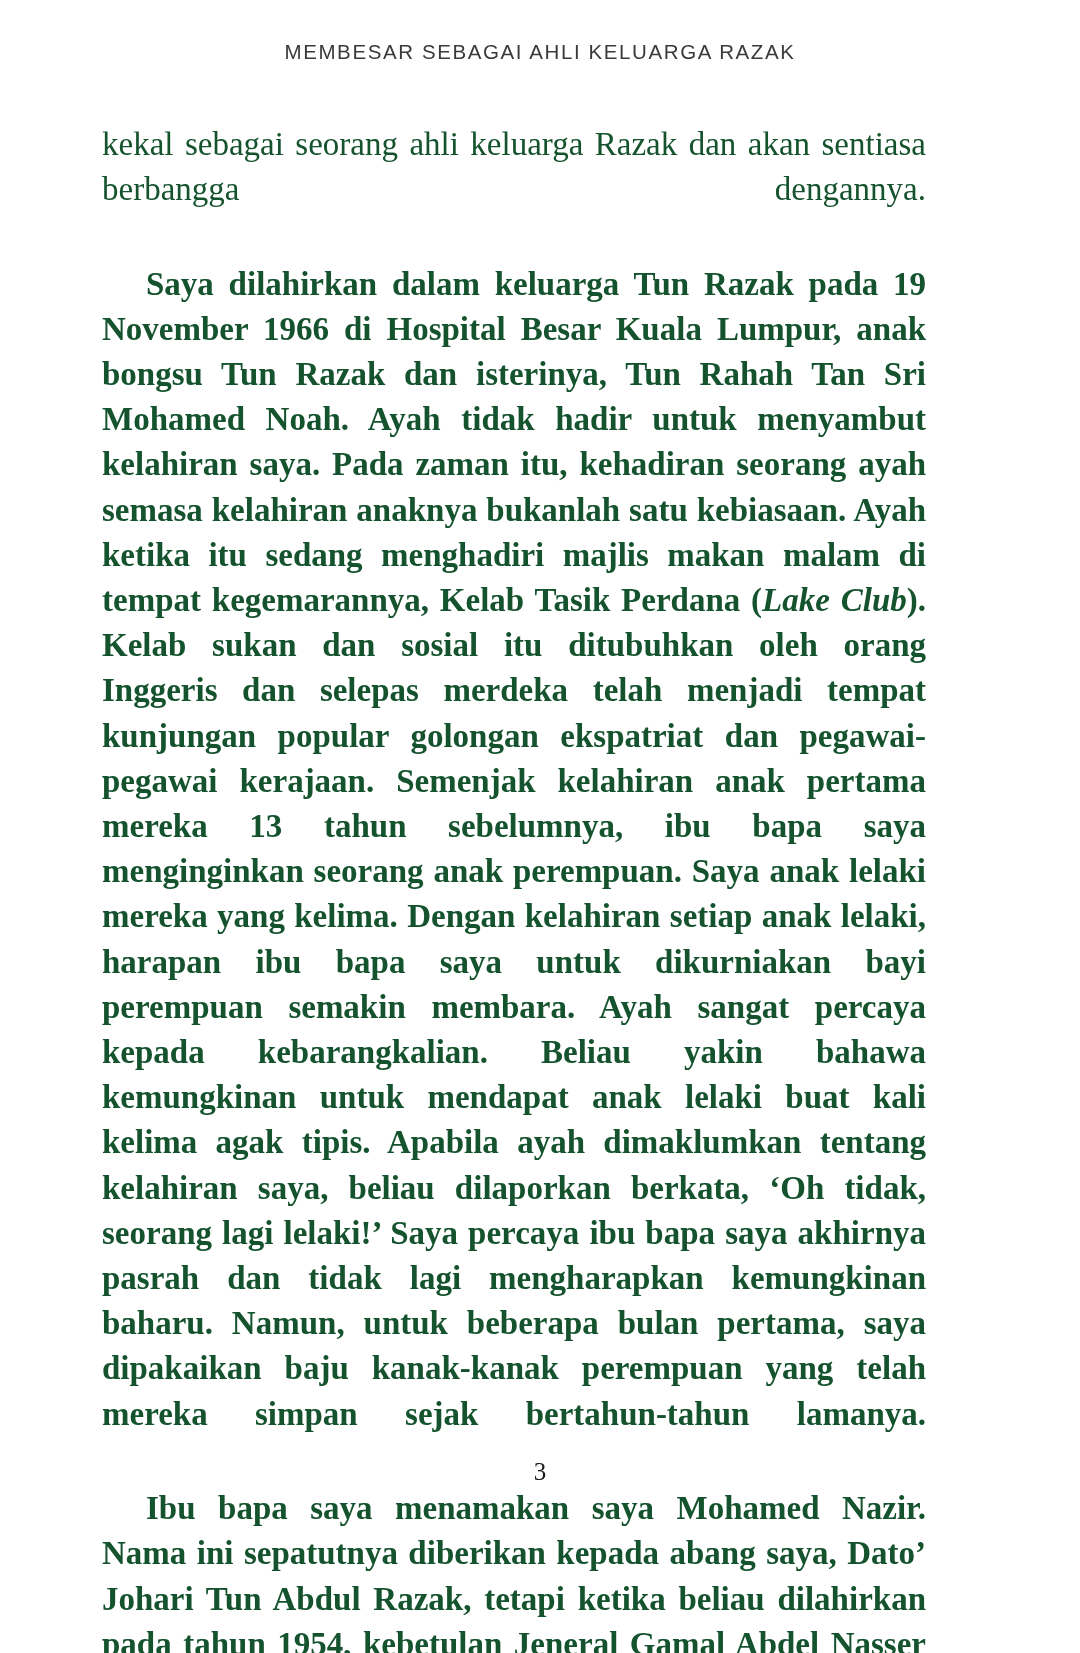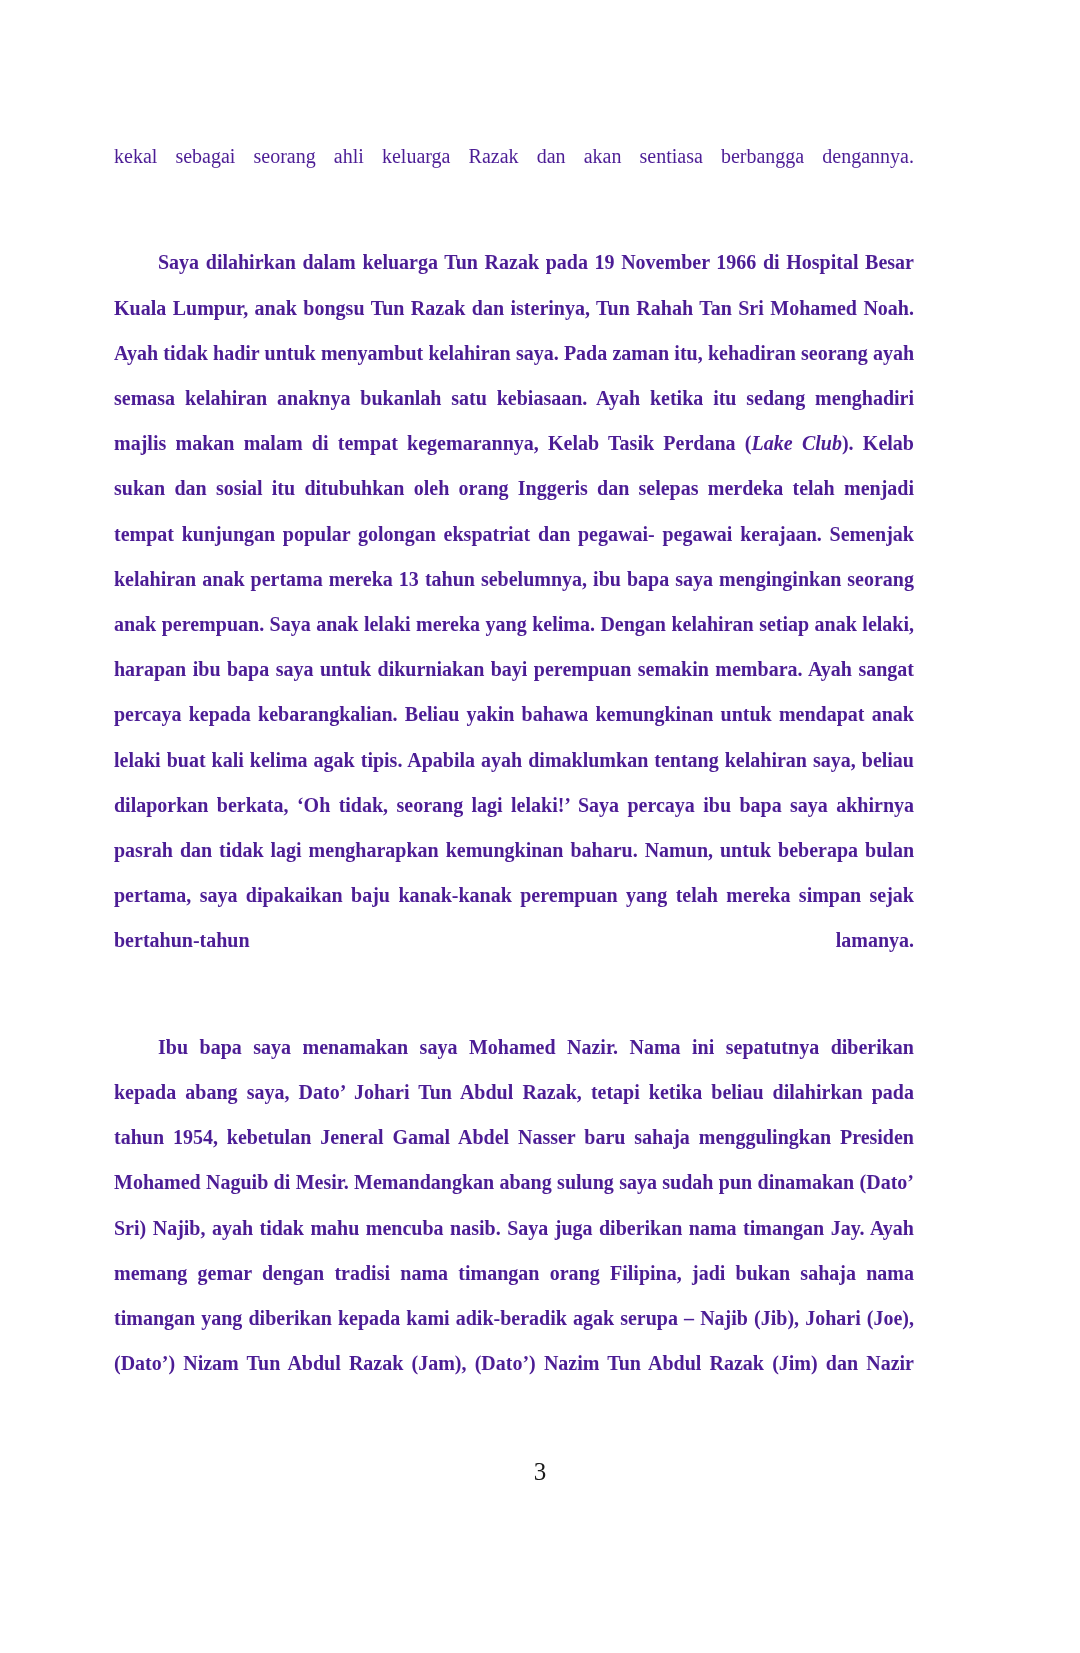--- a/index.html
+++ b/index.html
@@ -36,26 +36,26 @@
 
   
   .textblock {
     position: absolute;
     top: 118px;
     left: 98px;
     width: 832px;
   }
 
   .para {
-    margin: 16px;
+    margin: 4px;
     text-align: justify;
     text-justify: inter-word;
-    font-size: 20px;
+    font-size: 33px;
     line-height: 45.2px;
-    color: #4c1d95;
+    color: #14532d;
     -webkit-font-smoothing: antialiased;
   }
 
   .para.indent {
     text-indent: 44px;
     font-weight: bold;
   }
 
   
   .para:after {
@@ -77,20 +77,21 @@
     text-align: center;
     font-size: 25px;
     color: #1a1a1a;
   }
 </style>
 </head>
 <body>
 
 <div class="page">
 
+  <div class="running-header">MEMBESAR SEBAGAI AHLI KELUARGA RAZAK</div>
 
   <div class="textblock">
 
     <p class="para">kekal sebagai seorang ahli keluarga Razak dan akan sentiasa berbangga dengannya.</p>
 
     <p class="para indent"><span>Saya dilahirkan dalam keluarga Tun Razak pada 19 November 1966 di Hospital Besar Kuala Lumpur, anak bongsu Tun Razak dan isterinya, Tun Rahah Tan Sri Mohamed Noah. Ayah tidak hadir untuk menyambut kelahiran saya. Pada zaman itu, kehadiran seorang ayah semasa kelahiran anaknya bukanlah satu kebiasaan. Ayah ketika itu sedang menghadiri majlis makan malam di tempat kegemarannya, Kelab Tasik Perdana (</span><span class="ital">Lake Club</span><span>). Kelab sukan dan sosial itu ditubuhkan oleh orang Inggeris dan selepas merdeka telah menjadi tempat kunjungan popular golongan ekspatriat dan pegawai- pegawai kerajaan. Semenjak kelahiran anak pertama mereka 13 tahun sebelumnya, ibu bapa saya menginginkan seorang anak perempuan. Saya anak lelaki mereka yang kelima. Dengan kelahiran setiap anak lelaki, harapan ibu bapa saya untuk dikurniakan bayi perempuan semakin membara. Ayah sangat percaya kepada kebarangkalian. Beliau yakin bahawa kemungkinan untuk mendapat anak lelaki buat kali kelima agak tipis. Apabila ayah dimaklumkan tentang kelahiran saya, beliau dilaporkan berkata, ‘Oh tidak, seorang lagi lelaki!’ Saya percaya ibu bapa saya akhirnya pasrah dan tidak lagi mengharapkan kemungkinan baharu. Namun, untuk beberapa bulan pertama, saya dipakaikan baju kanak-kanak perempuan yang telah mereka simpan sejak bertahun-tahun lamanya.</span></p>
 
     <p class="para indent">Ibu bapa saya menamakan saya Mohamed Nazir. Nama ini sepatutnya diberikan kepada abang saya, Dato’ Johari Tun Abdul Razak, tetapi ketika beliau dilahirkan pada tahun 1954, kebetulan Jeneral Gamal Abdel Nasser baru sahaja menggulingkan Presiden Mohamed Naguib di Mesir. Memandangkan abang sulung saya sudah pun dinamakan (Dato’ Sri) Najib, ayah tidak mahu mencuba nasib. Saya juga diberikan nama timangan Jay. Ayah memang gemar dengan tradisi nama timangan orang Filipina, jadi bukan sahaja nama timangan yang diberikan kepada kami adik-beradik agak serupa – Najib (Jib), Johari (Joe), (Dato’) Nizam Tun Abdul Razak (Jam), (Dato’) Nazim Tun Abdul Razak (Jim) dan Nazir</p>
 
   </div>

